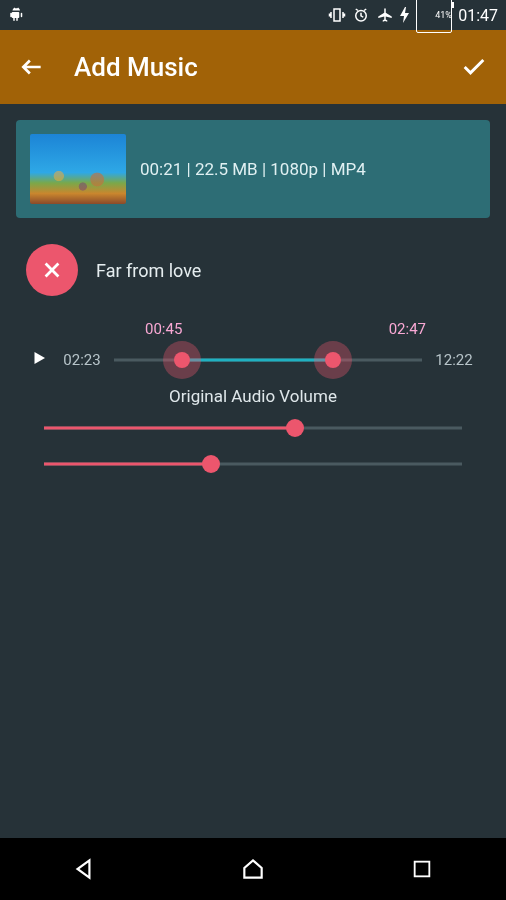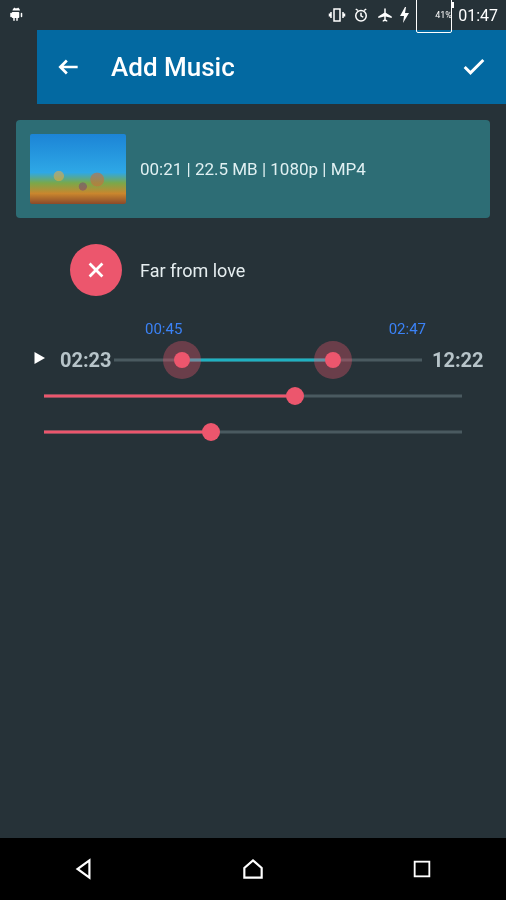--- a/index.html
+++ b/index.html
@@ -7,45 +7,45 @@
 
 
 .status-bar{height:30px;background:#263238;display:flex;justify-content:space-between;align-items:center;padding:0 8px;font-size:16px;}
 .status-left{display:flex;align-items:center;}
 .status-right{display:flex;align-items:center;gap:6px;}
 .battery-box{border:1.5px solid #fff;border-radius:2px;width:28px;height:15px;display:flex;align-items:center;justify-content:flex-start;padding:17px;position:relative;font-size:10px;}
 .battery-box::after{content:"";position:absolute;right:-3px;top:4px;width:2px;height:6px;background:#fff;}
 .battery-fill{font-size:9px;line-height:1;padding-left:1px;}
 
 
-.app-bar{height:74px;background:#0369a1;display:flex;align-items:center;padding:0 18px;margin-left:37px;}
+.app-bar{height:74px;background:#a16207;display:flex;align-items:center;padding:0 18px;}
 .back-arrow{width:28px;height:28px;display:flex;align-items:center;justify-content:center;cursor:pointer;}
 .app-title{flex:1;margin-left:28px;font-size:26px;font-weight:500;color:#fff;}
 .check{width:28px;height:28px;display:flex;align-items:center;justify-content:center;cursor:pointer;}
 
 
 .video-card{margin:16px;background:#2d6d75;border-radius:4px;padding:14px;display:flex;gap:14px;align-items:center;}
 .thumb{width:96px;height:70px;background:linear-gradient(180deg,#1c84d6 0%,#2ea8e6 55%,#7aa84a 70%,#c9862e 85%,#8a4a2a 100%);border-radius:2px;position:relative;overflow:hidden;}
 .thumb::before{content:"";position:absolute;inset:0;background:radial-gradient(circle at 30% 60%,rgba(255,170,50,.5) 0 6%,transparent 7%),radial-gradient(circle at 55% 75%,rgba(120,60,120,.5) 0 5%,transparent 6%),radial-gradient(circle at 70% 65%,rgba(200,110,60,.6) 0 8%,transparent 9%);}
 .video-text{display:flex;flex-direction:column;gap:6px;}
 .video-meta{font-size:17px;color:#e0f0f2;}
 .video-name{font-size:17px;color:#cfe5e7;}
 
 
-.music-row{display:flex;align-items:center;gap:18px;padding:10px 20px 4px 26px;margin-left:44px;}
+.music-row{display:flex;align-items:center;gap:18px;padding:10px 20px 4px 26px;}
 .remove-btn{width:52px;height:52px;border-radius:50%;background:#ec566d;display:flex;align-items:center;justify-content:center;cursor:pointer;}
 .music-title{font-size:18px;color:#e6eef0;}
 
 
 .trim-area{padding:20px 30px 6px 30px;}
 .trim-labels{display:flex;justify-content:space-between;margin:0 0 10px 0;padding:0 50px 0 115px;}
-.trim-time{font-size:15px;color:#3b82f6;}
+.trim-time{font-size:15px;color:#f9a8d4;}
 .trim-row{display:flex;align-items:center;gap:10px;}
 .play-btn{width:20px;cursor:pointer;}
-.time-lbl{font-size:20px;color:#b7c4c9;width:44px;text-align:center;font-weight:bold;}
+.time-lbl{font-size:15px;color:#b7c4c9;width:44px;text-align:center;}
 .track-wrap{flex:1;position:relative;height:24px;}
 .track-bg{position:absolute;top:50%;left:0;right:0;height:3px;background:#4a5a60;transform:translateY(-50%);}
 .track-sel{position:absolute;top:50%;height:3px;background:#1fb1c1;transform:translateY(-50%);}
 .handle{position:absolute;top:50%;width:16px;height:16px;border-radius:50%;background:#ec566d;transform:translate(-50%,-50%);cursor:pointer;}
 .handle-glow{position:absolute;top:50%;width:38px;height:38px;border-radius:50%;background:rgba(236,86,109,.35);transform:translate(-50%,-50%);pointer-events:none;}
 
 
 .vol-section{padding:8px 30px;}
 .vol-label{text-align:center;font-size:17px;color:#dfe7ea;margin-bottom:12px;}
 .vol-track{position:relative;height:20px;margin:0 14px;}
@@ -135,20 +135,21 @@
       <div class="handle-glow" id="glow-start" style="left: 22%;"></div>
       <div class="handle" id="h-start" style="left: 22%;"></div>
       <div class="handle-glow" id="glow-end" style="left: 71%;"></div>
       <div class="handle" id="h-end" style="left: 71%;"></div>
     </div>
     <div class="time-lbl">12:22</div>
   </div>
 </div>
 
 <div class="vol-section">
+  <div class="vol-label">Original Audio Volume</div>
   <div class="vol-track">
     <div class="vol-bg"></div>
     <div class="vol-fill" id="ov-fill" style="width: 60%;"></div>
     <div class="vol-thumb" id="ov-thumb" style="left: 60%;"></div>
   </div>
 </div>
 
 <div class="vol-section">
   <div class="vol-track">
     <div class="vol-bg"></div>

